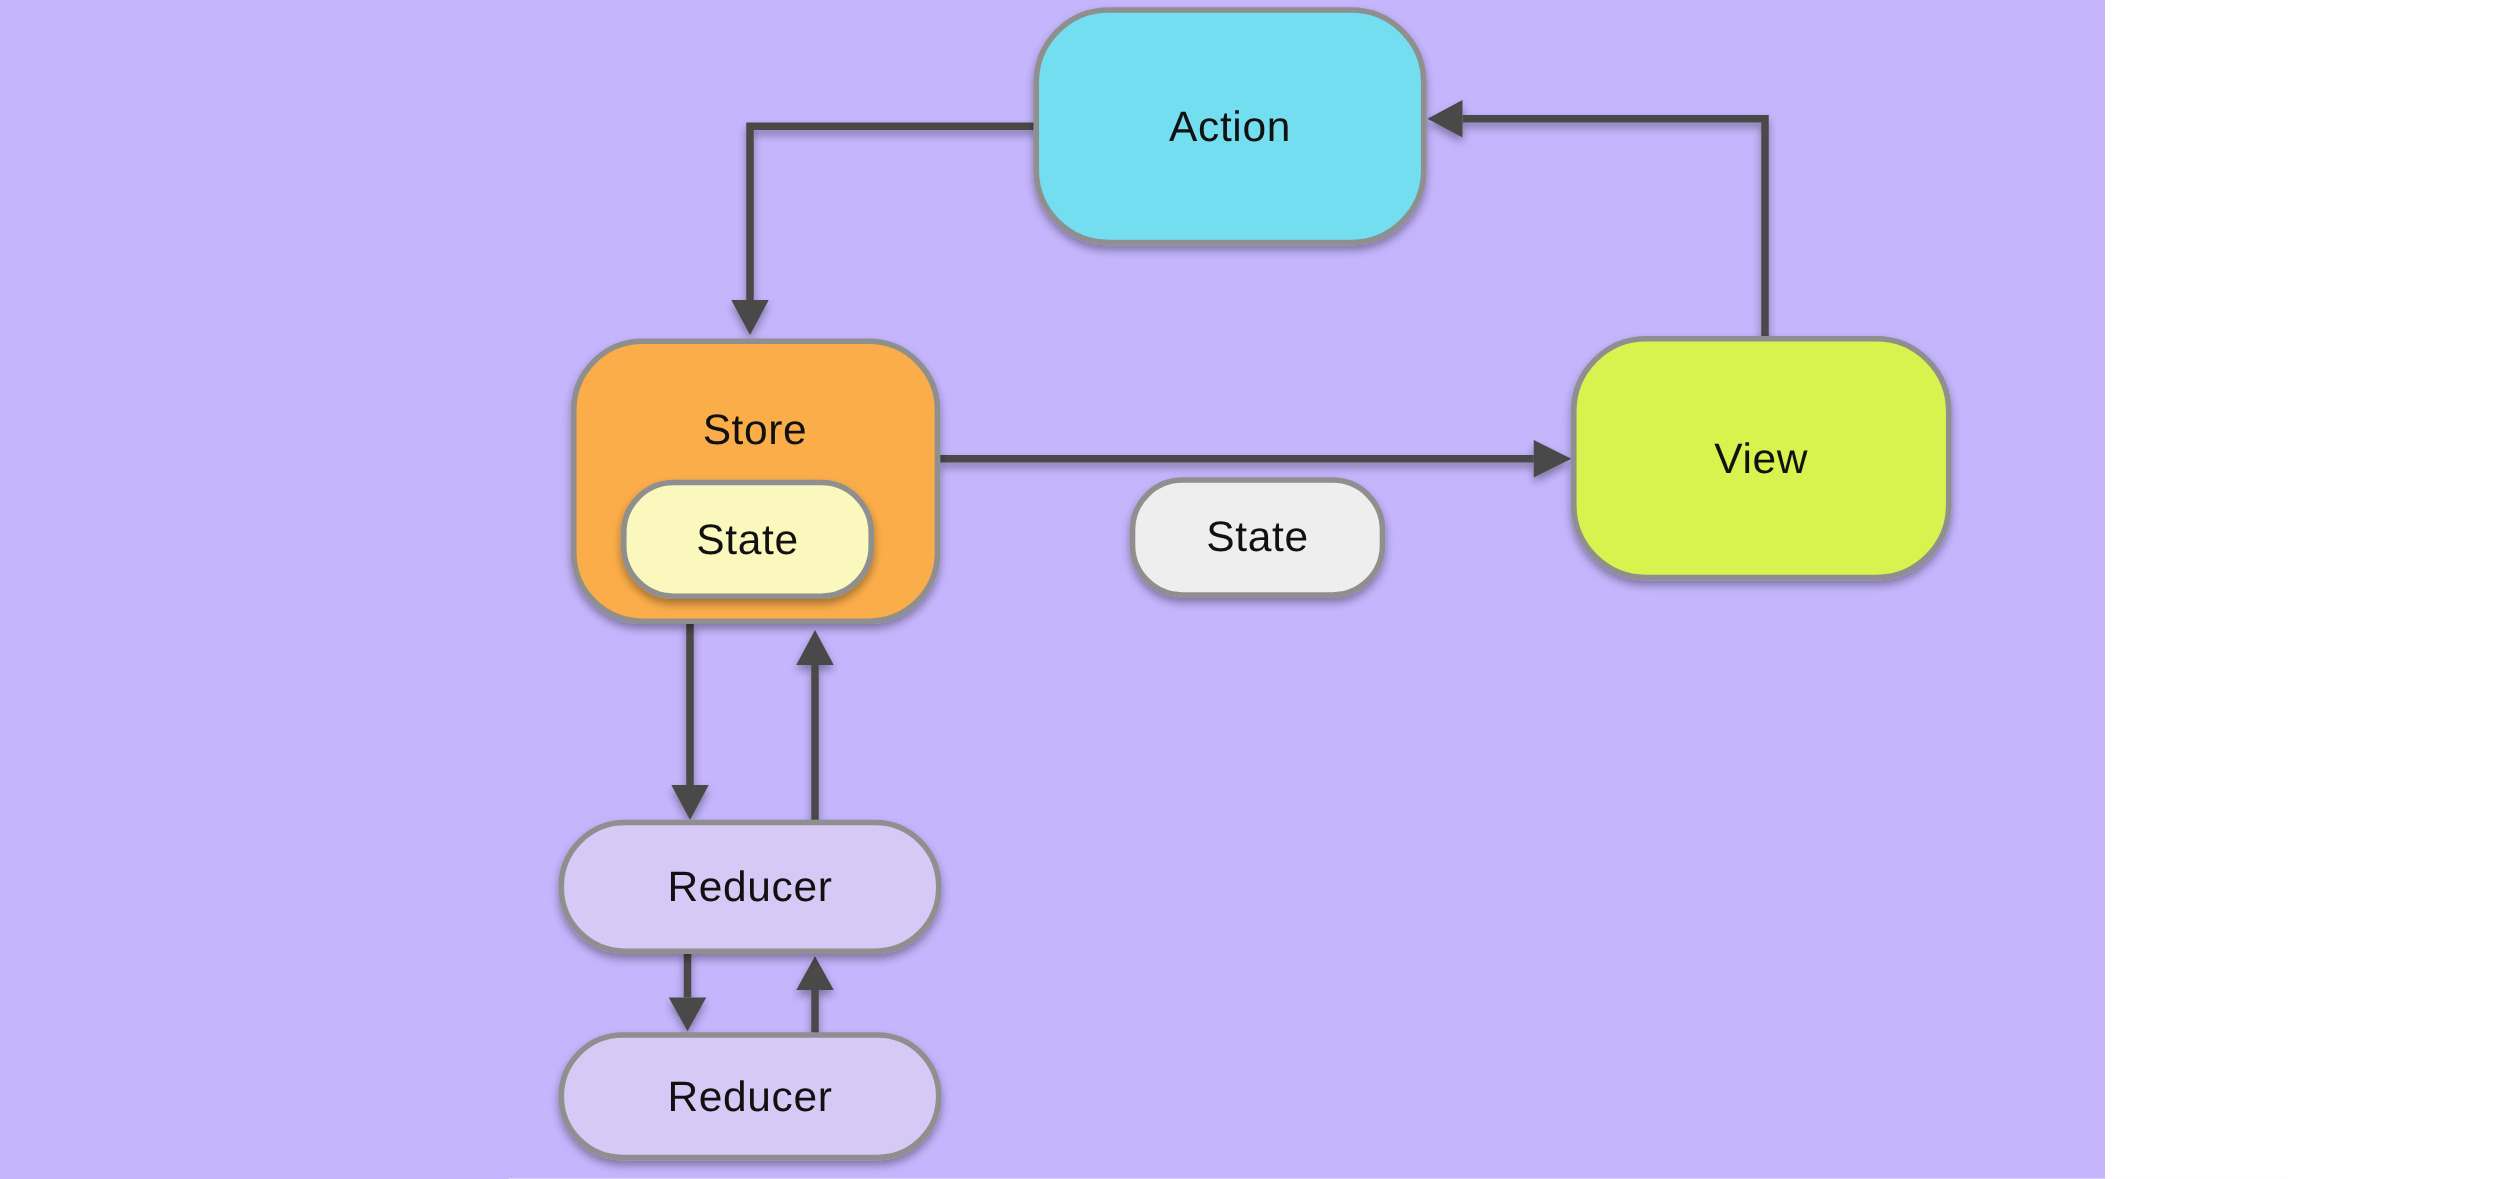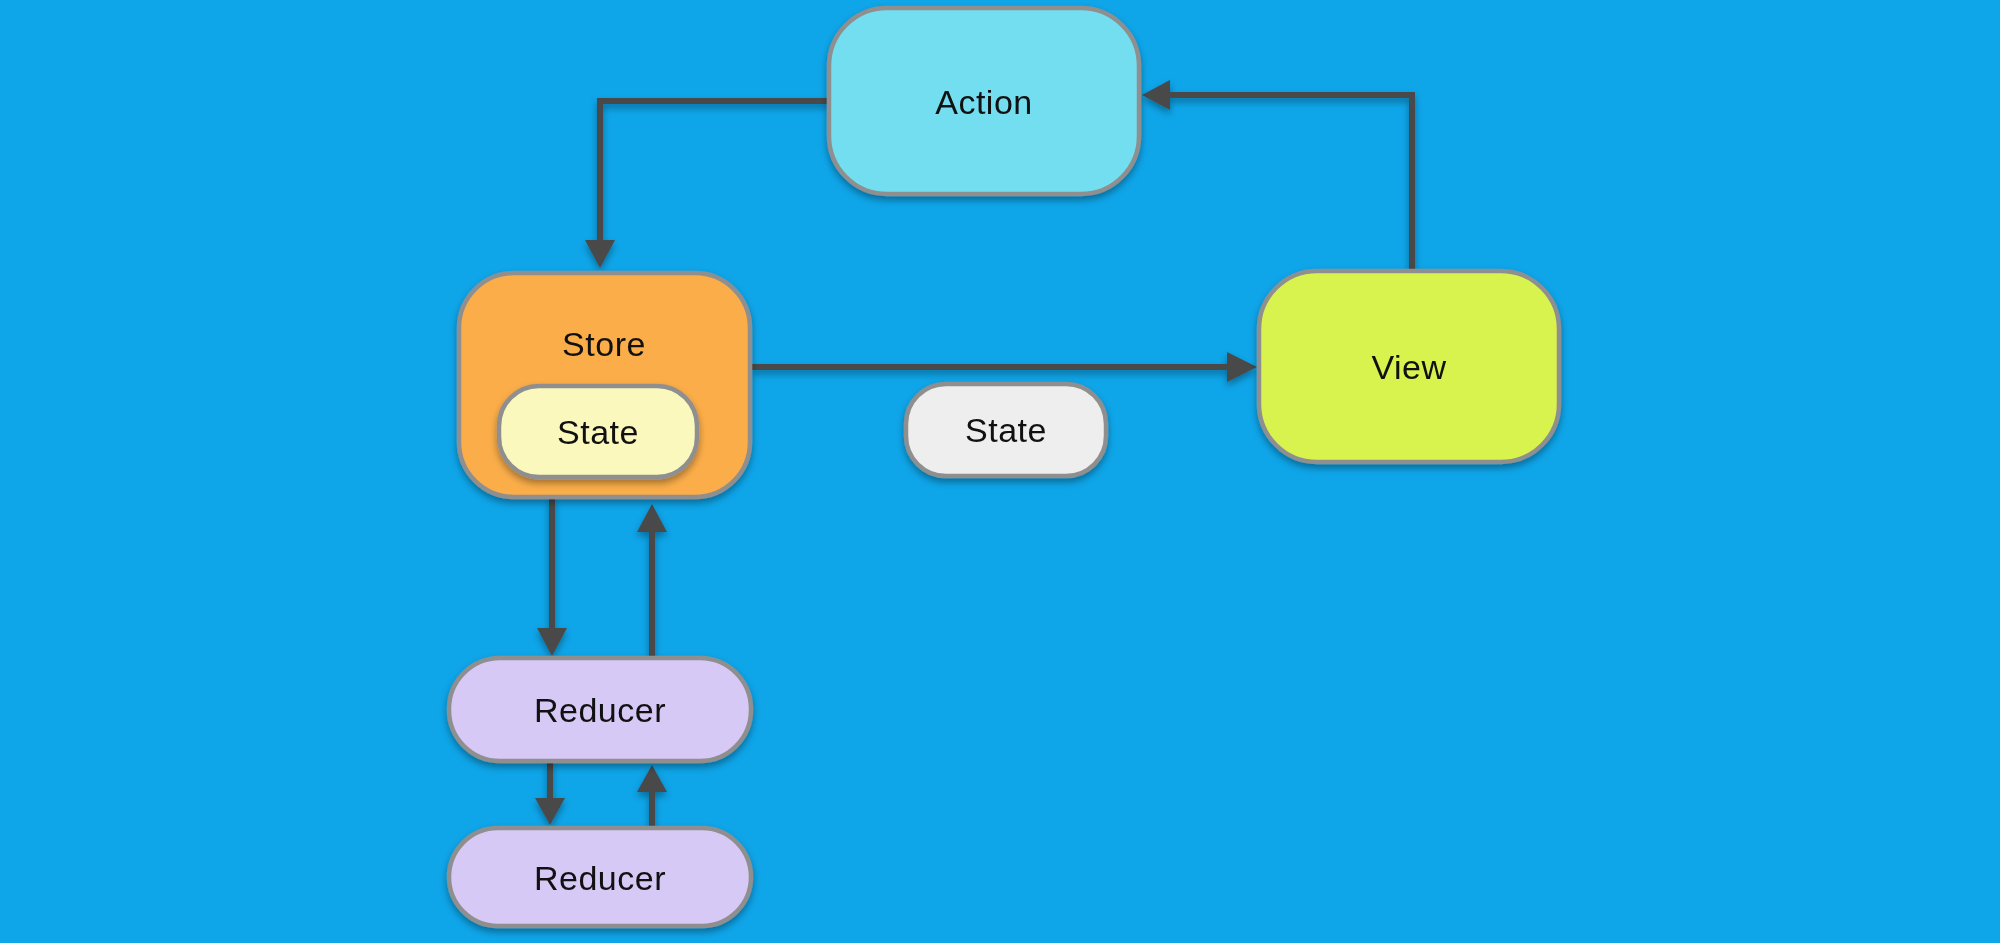--- a/index.html
+++ b/index.html
@@ -3,23 +3,23 @@
 <meta charset="utf-8">
 <style>
   html, body {
     margin: 0;
     padding: 0;
     background: #ffffff;
     font-family: "Liberation Sans", sans-serif;
   }
   .canvas-wrap {
     position: relative;
-    width: 2000px;
+    width: 1684px;
     height: 943px;
-    background: #0ea5e9;
+    background: #c4b5fd;
     overflow: hidden;
   }
   svg.diagram {
     display: block;
     width: 2000px;
     height: 943px;
   }
   .node-rect {
     stroke-width: 4.5;
   }

